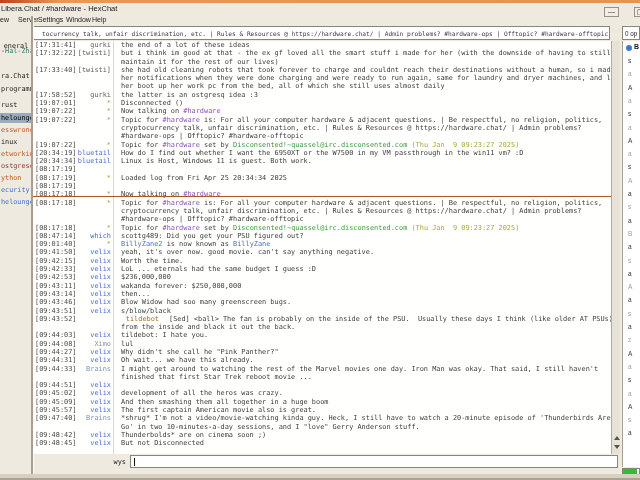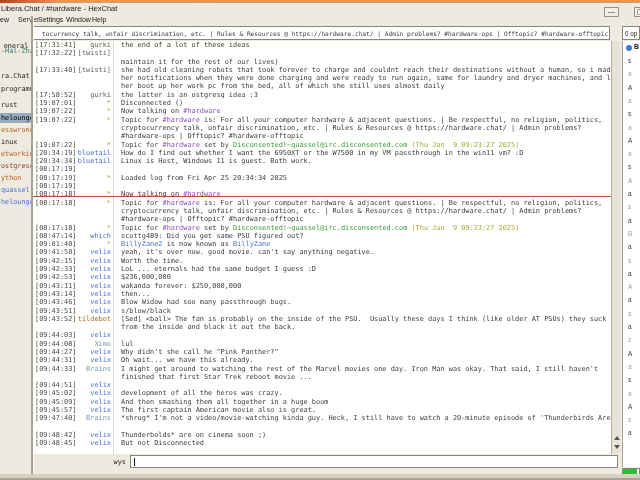--- a/index.html
+++ b/index.html
@@ -98,28 +98,28 @@
       <div class="tree-item" style="top: 25px; color: rgb(28, 28, 28); text-align: center;">eneral</div>
       <div class="tree-item" style="top: 55px; color: rgb(28, 28, 28);">ra.Chat</div>
       <div class="tree-item" style="top: 67.5px; color: rgb(28, 28, 28);">programm</div>
       <div class="tree-item" style="top: 84px; color: rgb(28, 28, 28);">rust</div>
       <div class="tree-item" style="top: 97px; color: rgb(0, 0, 0); background: rgb(154, 171, 189);">helounge</div>
       <div class="tree-item" style="top: 109px; color: rgb(194, 90, 30);">esswrong</div>
       <div class="tree-item" style="top: 121px; color: rgb(28, 28, 28);">inux</div>
       <div class="tree-item" style="top: 133px; color: rgb(194, 90, 30);">etworkin</div>
       <div class="tree-item" style="top: 145px; color: rgb(138, 58, 42);">ostgresq</div>
       <div class="tree-item" style="top: 157px; color: rgb(194, 90, 30);">ython</div>
-      <div class="tree-item" style="top: 169px; color: rgb(74, 110, 211);">quassel</div>
+      <div class="tree-item" style="top: 169px; color: rgb(74, 110, 211);">ecurity</div>
       <div class="tree-item" style="top: 181px; color: rgb(74, 110, 211);">helounge</div>
     </div>
   <div id="tree-border" class="abs"></div>
 
   <div id="chat" class="abs">
       <div class="crow"><span class="ts">[17:31:41]</span><span class="nk" style="color: rgb(94, 94, 94);">gurki</span><span class="msg"><span>the end of a lot of these ideas</span></span></div>
-      <div class="crow"><span class="ts">[17:32:22]</span><span class="nk" style="color: rgb(94, 94, 94);">[twisti]</span></div>
+      <div class="crow"><span class="ts">[17:32:22]</span><span class="nk" style="color: rgb(94, 94, 94);">[twisti]</span><span class="msg"><span>but i think im good at that - the ex gf loved all the smart stuff i made for her (with the downside of having to still</span></span></div>
       <div class="crow"><span class="ts"></span><span class="nk" style="color: rgb(60, 60, 60);"></span><span class="msg"><span>maintain it for the rest of our lives)</span></span></div>
       <div class="crow"><span class="ts">[17:33:40]</span><span class="nk" style="color: rgb(94, 94, 94);">[twisti]</span><span class="msg"><span>she had old cleaning robots that took forever to charge and couldnt reach their destinations without a human, so i made</span></span></div>
       <div class="crow"><span class="ts"></span><span class="nk" style="color: rgb(60, 60, 60);"></span><span class="msg"><span>her notifications when they were done charging and were ready to run again, same for laundry and dryer machines, and let</span></span></div>
       <div class="crow"><span class="ts"></span><span class="nk" style="color: rgb(60, 60, 60);"></span><span class="msg"><span>her boot up her work pc from the bed, all of which she still uses almost daily</span></span></div>
       <div class="crow"><span class="ts">[17:58:52]</span><span class="nk" style="color: rgb(94, 94, 94);">gurki</span><span class="msg"><span>the latter is an ostgresq idea :3</span></span></div>
       <div class="crow"><span class="ts">[19:07:01]</span><span class="nk" style="color: rgb(154, 160, 74);">*</span><span class="msg"><span>Disconnected ()</span></span></div>
       <div class="crow"><span class="ts">[19:07:22]</span><span class="nk" style="color: rgb(154, 160, 74);">*</span><span class="msg"><span>Now talking on </span><span style="color: rgb(138, 79, 190);">#hardware</span></span></div>
       <div class="crow"><span class="ts">[19:07:22]</span><span class="nk" style="color: rgb(154, 160, 74);">*</span><span class="msg"><span>Topic for </span><span style="color: rgb(138, 79, 190);">#hardware</span><span> is: For all your computer hardware &amp; adjacent questions. | Be respectful, no religion, politics,</span></span></div>
       <div class="crow"><span class="ts"></span><span class="nk" style="color: rgb(60, 60, 60);"></span><span class="msg"><span>cryptocurrency talk, unfair discrimination, etc. | Rules &amp; Resources @ https://hardware.chat/ | Admin problems?</span></span></div>
       <div class="crow"><span class="ts"></span><span class="nk" style="color: rgb(60, 60, 60);"></span><span class="msg"><span>#hardware-ops | Offtopic? #hardware-offtopic</span></span></div>
@@ -127,44 +127,44 @@
       <div class="crow"><span class="ts">[20:34:19]</span><span class="nk" style="color: rgb(74, 110, 211);">bluetail</span><span class="msg"><span>How do I find out whether I want the 6950XT or the W7500 in my VM passthrough in the win11 vm? :D</span></span></div>
       <div class="crow"><span class="ts">[20:34:34]</span><span class="nk" style="color: rgb(74, 110, 211);">bluetail</span><span class="msg"><span>Linux is Host, Windows 11 is guest. Both work.</span></span></div>
       <div class="crow"><span class="ts">[08:17:19]</span><span class="nk" style="color: rgb(60, 60, 60);"></span><span class="msg"></span></div>
       <div class="crow"><span class="ts">[08:17:19]</span><span class="nk" style="color: rgb(154, 160, 74);">*</span><span class="msg"><span>Loaded log from Fri Apr 25 20:34:34 2025</span></span></div>
       <div class="crow"><span class="ts">[08:17:19]</span><span class="nk" style="color: rgb(60, 60, 60);"></span><span class="msg"></span></div>
       <div class="crow"><span class="ts">[08:17:18]</span><span class="nk" style="color: rgb(154, 160, 74);">*</span><span class="msg"><span>Now talking on </span><span style="color: rgb(138, 79, 190);">#hardware</span></span></div>
       <div class="crow"><span class="ts">[08:17:18]</span><span class="nk" style="color: rgb(154, 160, 74);">*</span><span class="msg"><span>Topic for </span><span style="color: rgb(138, 79, 190);">#hardware</span><span> is: For all your computer hardware &amp; adjacent questions. | Be respectful, no religion, politics,</span></span></div>
       <div class="crow"><span class="ts"></span><span class="nk" style="color: rgb(60, 60, 60);"></span><span class="msg"><span>cryptocurrency talk, unfair discrimination, etc. | Rules &amp; Resources @ https://hardware.chat/ | Admin problems?</span></span></div>
       <div class="crow"><span class="ts"></span><span class="nk" style="color: rgb(60, 60, 60);"></span><span class="msg"><span>#hardware-ops | Offtopic? #hardware-offtopic</span></span></div>
       <div class="crow"><span class="ts">[08:17:18]</span><span class="nk" style="color: rgb(154, 160, 74);">*</span><span class="msg"><span>Topic for </span><span style="color: rgb(138, 79, 190);">#hardware</span><span> set by </span><span style="color: rgb(58, 154, 58);">Disconsented!~quassel@irc.disconsented.com</span><span style="color: rgb(168, 168, 56);"> (Thu Jan  9 09:23:27 2025)</span></span></div>
-      <div class="crow"><span class="ts">[08:47:14]</span><span class="nk" style="color: rgb(74, 110, 211);">which</span><span class="msg"><span>scottg489: Did you get same PSU figured out?</span></span></div>
+      <div class="crow"><span class="ts">[08:47:14]</span><span class="nk" style="color: rgb(74, 110, 211);">which</span><span class="msg"><span>scottg489: Did you get your PSU figured out?</span></span></div>
       <div class="crow"><span class="ts">[09:01:40]</span><span class="nk" style="color: rgb(154, 160, 74);">*</span><span class="msg"><span style="color: rgb(74, 110, 211);">BillyZane2</span><span> is now known as </span><span style="color: rgb(74, 110, 211);">BillyZane</span></span></div>
       <div class="crow"><span class="ts">[09:41:50]</span><span class="nk" style="color: rgb(74, 110, 211);">velix</span><span class="msg"><span>yeah, it's over now. good movie. can't say anything negative.</span></span></div>
       <div class="crow"><span class="ts">[09:42:15]</span><span class="nk" style="color: rgb(74, 110, 211);">velix</span><span class="msg"><span>Worth the time.</span></span></div>
       <div class="crow"><span class="ts">[09:42:33]</span><span class="nk" style="color: rgb(74, 110, 211);">velix</span><span class="msg"><span>LoL ... eternals had the same budget I guess :D</span></span></div>
       <div class="crow"><span class="ts">[09:42:53]</span><span class="nk" style="color: rgb(74, 110, 211);">velix</span><span class="msg"><span>$236,000,000</span></span></div>
       <div class="crow"><span class="ts">[09:43:11]</span><span class="nk" style="color: rgb(74, 110, 211);">velix</span><span class="msg"><span>wakanda forever: $250,000,000</span></span></div>
       <div class="crow"><span class="ts">[09:43:14]</span><span class="nk" style="color: rgb(74, 110, 211);">velix</span><span class="msg"><span>then...</span></span></div>
-      <div class="crow"><span class="ts">[09:43:46]</span><span class="nk" style="color: rgb(74, 110, 211);">velix</span><span class="msg"><span>Blow Widow had soo many passthrough bugs.</span></span></div>
+      <div class="crow"><span class="ts">[09:43:46]</span><span class="nk" style="color: rgb(74, 110, 211);">velix</span><span class="msg"><span>Blow Widow had soo many greenscreen bugs.</span></span></div>
       <div class="crow"><span class="ts">[09:43:51]</span><span class="nk" style="color: rgb(74, 110, 211);">velix</span><span class="msg"><span>s/blow/black</span></span></div>
-      <div class="crow"><span class="ts">[09:43:52]</span><span class="nk" style="color: rgb(160, 106, 40);">tildebot</span><span class="msg"><span>[Sed] &lt;ball&gt; The fan is probably on the inside of the PSU.  Usually these days I think (like older AT PSUs) they suck air</span></span></div>
+      <div class="crow"><span class="ts">[09:43:52]</span><span class="nk" style="color: rgb(160, 106, 40); margin-left: 48px;">tildebot</span><span class="msg"><span>[Sed] &lt;ball&gt; The fan is probably on the inside of the PSU.  Usually these days I think (like older AT PSUs) they suck air</span></span></div>
       <div class="crow"><span class="ts"></span><span class="nk" style="color: rgb(60, 60, 60);"></span><span class="msg"><span>from the inside and black it out the back.</span></span></div>
-      <div class="crow"><span class="ts">[09:44:03]</span><span class="nk" style="color: rgb(74, 110, 211);">velix</span></div>
+      <div class="crow"><span class="ts">[09:44:03]</span><span class="nk" style="color: rgb(74, 110, 211);">velix</span><span class="msg"><span>tildebot: I hate you.</span></span></div>
       <div class="crow"><span class="ts">[09:44:08]</span><span class="nk" style="color: rgb(133, 147, 163);">Ximo</span><span class="msg"><span>lul</span></span></div>
       <div class="crow"><span class="ts">[09:44:27]</span><span class="nk" style="color: rgb(74, 110, 211);">velix</span><span class="msg"><span>Why didn't she call he "Pink Panther?"</span></span></div>
       <div class="crow"><span class="ts">[09:44:31]</span><span class="nk" style="color: rgb(74, 110, 211);">velix</span><span class="msg"><span>Oh wait... we have this already.</span></span></div>
       <div class="crow"><span class="ts">[09:44:33]</span><span class="nk" style="color: rgb(122, 149, 181);">Brains</span><span class="msg"><span>I might get around to watching the rest of the Marvel movies one day. Iron Man was okay. That said, I still haven't</span></span></div>
       <div class="crow"><span class="ts"></span><span class="nk" style="color: rgb(60, 60, 60);"></span><span class="msg"><span>finished that first Star Trek reboot movie ...</span></span></div>
       <div class="crow"><span class="ts">[09:44:51]</span><span class="nk" style="color: rgb(74, 110, 211);">velix</span></div>
       <div class="crow"><span class="ts">[09:45:02]</span><span class="nk" style="color: rgb(74, 110, 211);">velix</span><span class="msg"><span>development of all the heros was crazy.</span></span></div>
       <div class="crow"><span class="ts">[09:45:09]</span><span class="nk" style="color: rgb(74, 110, 211);">velix</span><span class="msg"><span>And then smashing them all together in a huge boom</span></span></div>
       <div class="crow"><span class="ts">[09:45:57]</span><span class="nk" style="color: rgb(74, 110, 211);">velix</span><span class="msg"><span>The first captain American movie also is great.</span></span></div>
       <div class="crow"><span class="ts">[09:47:40]</span><span class="nk" style="color: rgb(122, 149, 181);">Brains</span><span class="msg"><span>*shrug* I'm not a video/movie-watching kinda guy. Heck, I still have to watch a 20-minute episode of 'Thunderbirds Are</span></span></div>
-      <div class="crow"><span class="ts"></span><span class="nk" style="color: rgb(60, 60, 60);"></span></div>
+      <div class="crow"><span class="ts"></span><span class="nk" style="color: rgb(60, 60, 60);"></span><span class="msg"><span>Go' in two 10-minutes-a-day sessions, and I "love" Gerry Anderson stuff.</span></span></div>
       <div class="crow"><span class="ts">[09:48:42]</span><span class="nk" style="color: rgb(74, 110, 211);">velix</span><span class="msg"><span>Thunderbolds* are on cinema soon ;)</span></span></div>
       <div class="crow"><span class="ts">[09:48:45]</span><span class="nk" style="color: rgb(74, 110, 211);">velix</span><span class="msg"><span>But not Disconnected</span></span></div>
     </div>
   <div id="nick-divider" class="abs"></div>
   <div id="marker-line" class="abs"></div>
 
   <div id="chat-scrollbar" class="abs">
     <div id="sb-up" class="sb-arrow"></div>
     <div id="sb-down" class="sb-arrow"></div>
   </div>

